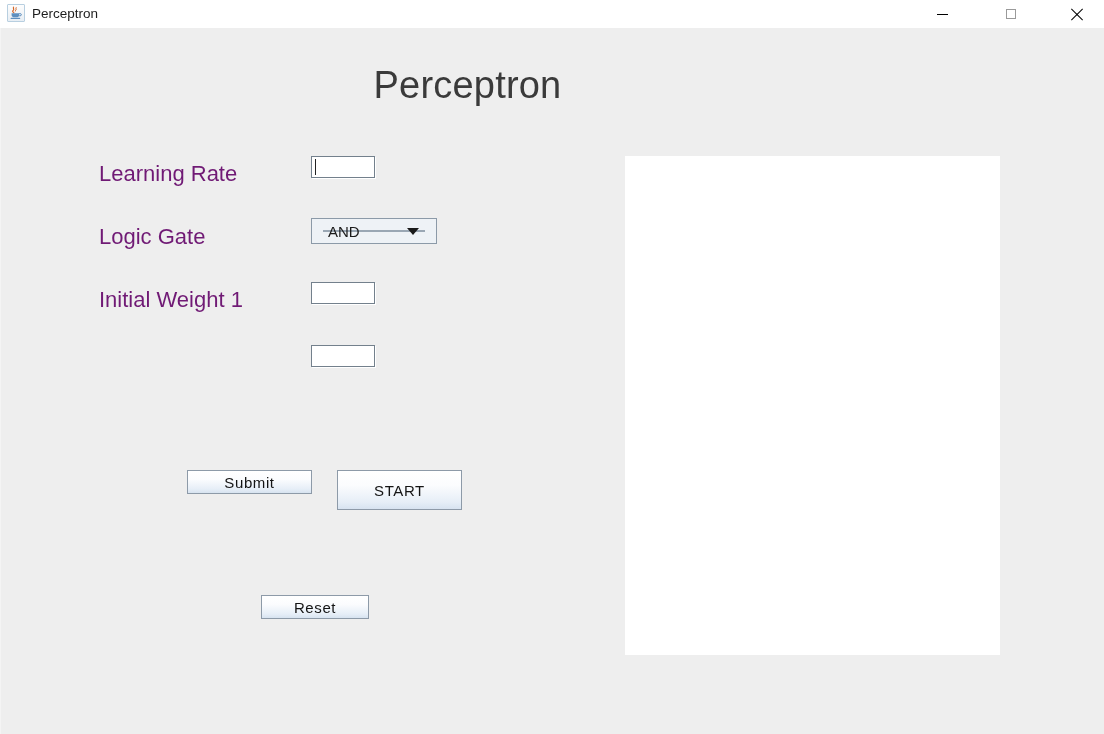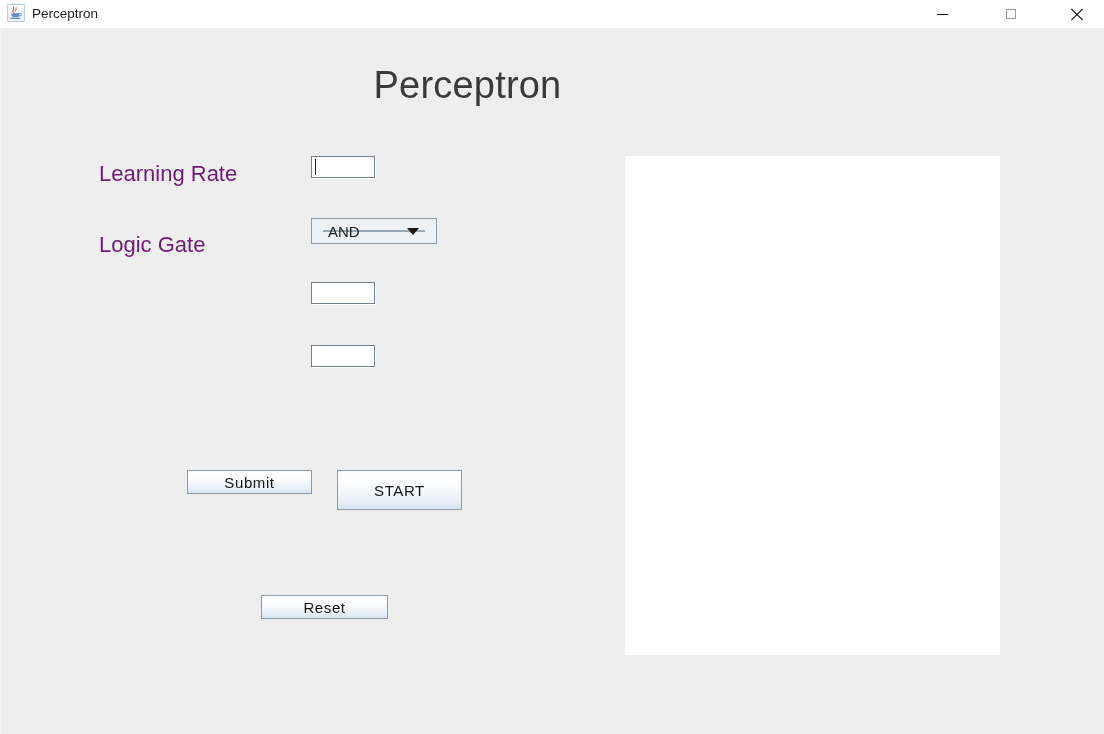--- a/index.html
+++ b/index.html
@@ -118,21 +118,21 @@
 
   .field-label {
     position: absolute;
     left: 59px;
     font-size: 22px;
     color: #701a75;
     white-space: nowrap;
     margin-left: 39px;
   }
   #label-learning-rate  { top: 133px; }
-  #label-logic-gate     { top: 204px; text-align: right; }
+  #label-logic-gate     { top: 196px; text-align: right; }
   #label-weight-1       { top: 259px; }
   #label-weight-2       { top: 322px; }
 
   .text-field {
     position: absolute;
     left: 310px;
     width: 64px;
     height: 22px;
     background: #ffffff;
     border: 1px solid #73808c;
@@ -213,21 +213,21 @@
     color: #141414;
     letter-spacing: 0.6px;
     display: flex;
     align-items: center;
     justify-content: center;
     cursor: default;
     padding: 0;
   }
   #button-submit { left: 186px; top: 442px; width: 125px; height: 24px; }
   #button-start  { left: 336px; top: 442px; width: 125px; height: 40px; }
-  #button-reset  { left: 260px; top: 567px; width: 127px; height: 24px; }
+  #button-reset  { left: 260px; top: 567px; width: 108px; height: 24px; }
 
   
   #output-panel {
     position: absolute;
     left: 624px;
     top: 128px;
     width: 375px;
     height: 499px;
     background: #ffffff;
   }
@@ -273,20 +273,21 @@
     <div class="field-label" id="label-logic-gate">Logic Gate</div>
     <div id="combo-logic-gate">
       <div id="combo-value-box">
         <span id="combo-value">AND</span>
       </div>
       <div id="combo-arrow-button">
         <div class="glyph-caret-down"></div>
       </div>
     </div>
 
+    <div class="field-label" id="label-weight-1">Initial Weight 1</div>
     <input class="text-field" id="input-weight-1" type="text" value="" style="">
 
     <input class="text-field" id="input-weight-2" type="text" value="" style="">
 
     <button class="swing-button" id="button-submit">Submit</button>
     <button class="swing-button" id="button-start">START</button>
     <button class="swing-button" id="button-reset">Reset</button>
 
     <div id="output-panel"></div>
 

